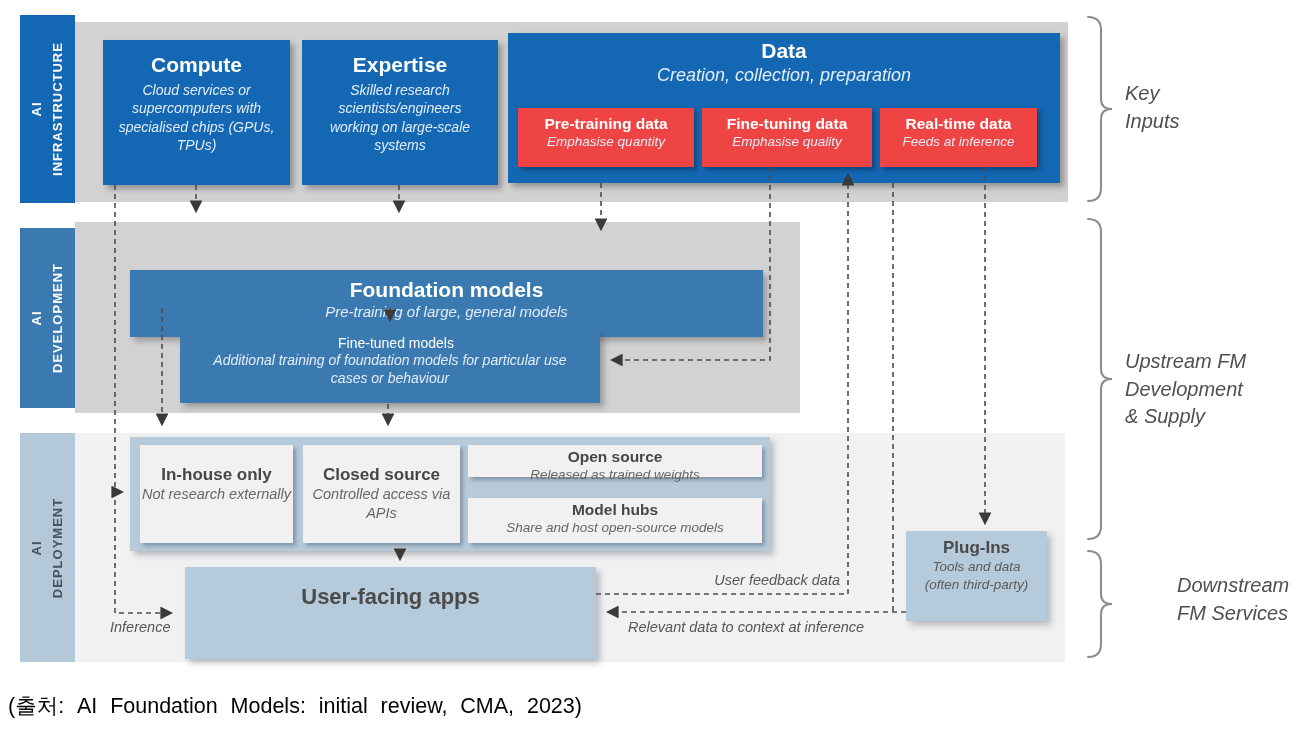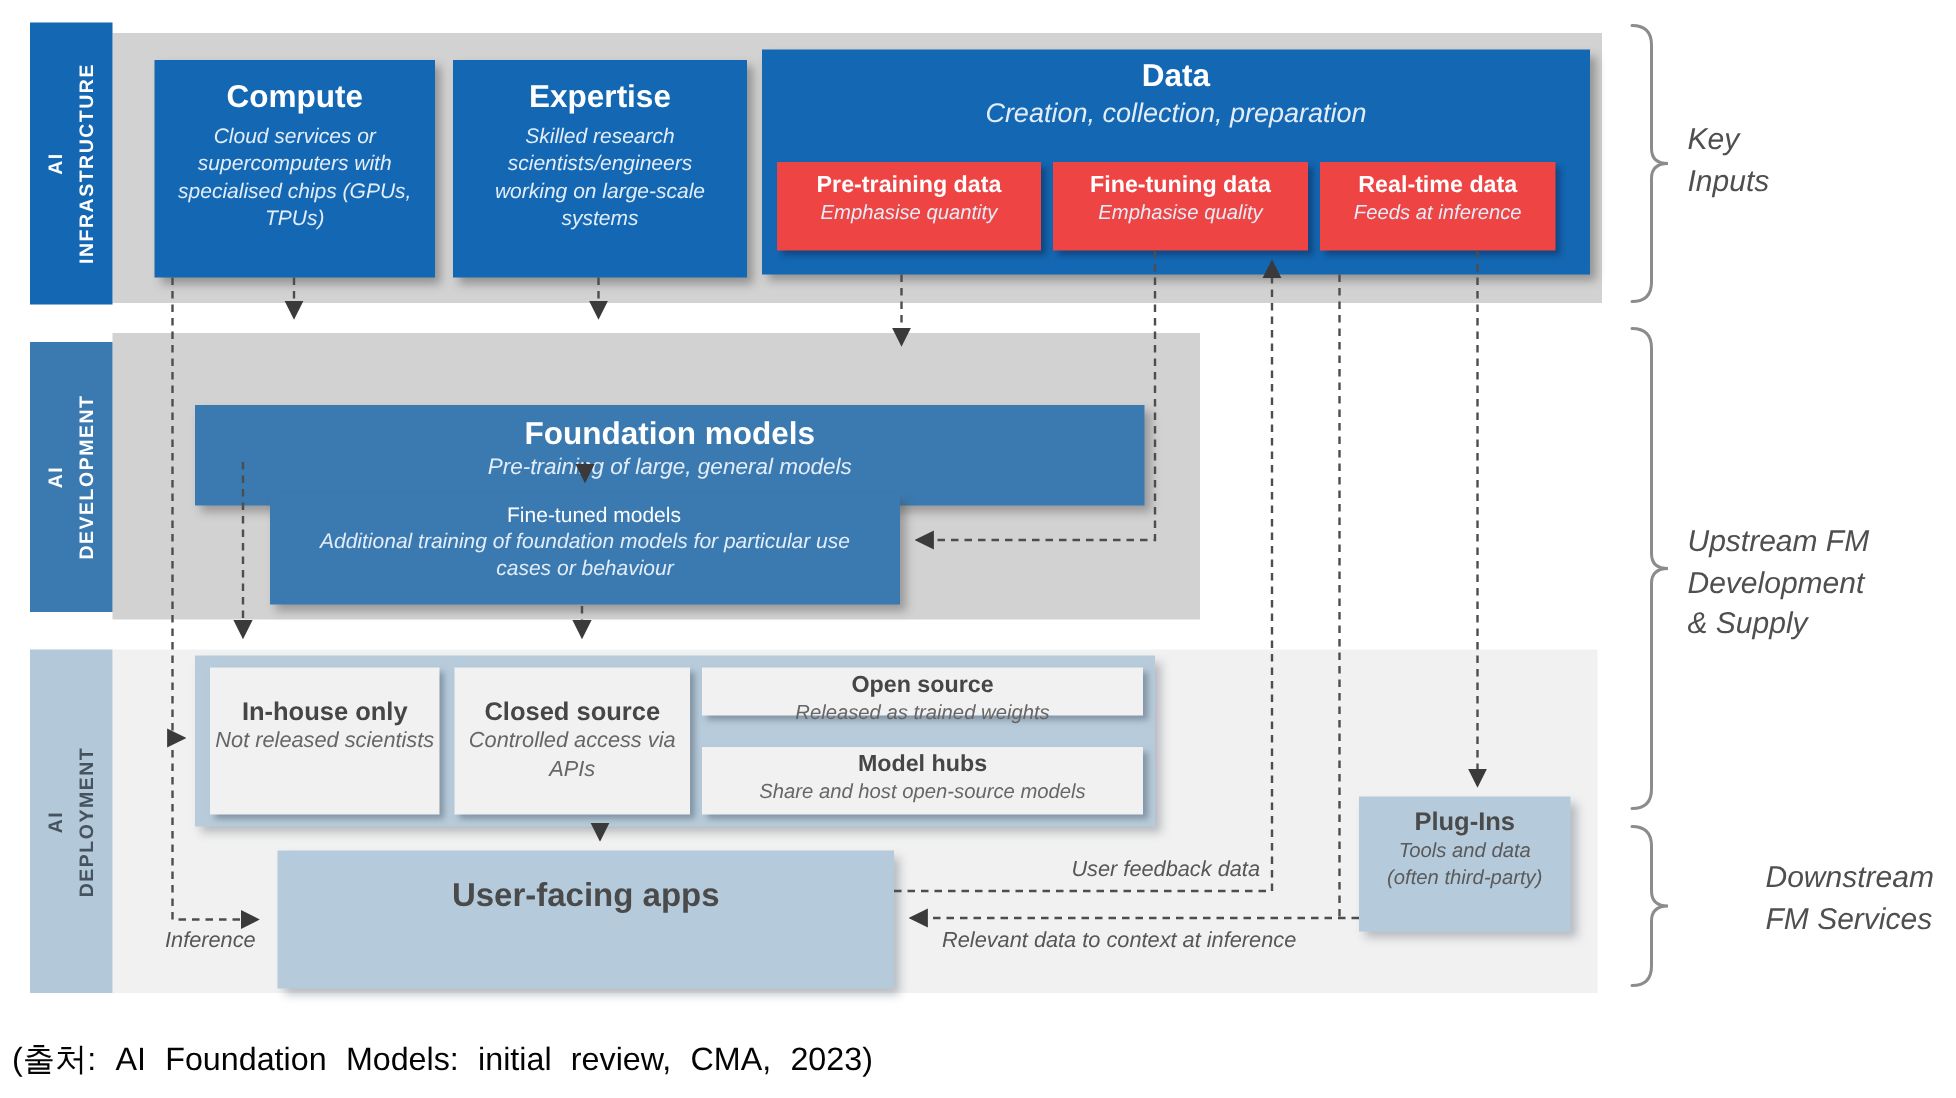--- a/index.html
+++ b/index.html
@@ -92,21 +92,21 @@
   </div>
 
   <div class="box med" style="left:180px;top:330px;width:420px;height:73px;">
     <div class="t-md" style="margin-top:5px;">Fine-tuned models</div>
     <div class="sub sub-light" style="padding:0 28px;">Additional training of foundation models for particular use cases or behaviour</div>
   </div>
 
   <div class="box container-blue" style="left:130px;top:437px;width:640px;height:114px;">
     <div class="box whitebox" style="left:10px;top:8px;width:153px;height:98px;">
       <div class="t-sm" style="margin-top:20px;">In-house only</div>
-      <div class="sub sub-gray" style="font-size:14.5px;">Not released scientists</div>
+      <div class="sub sub-gray" style="font-size:14.5px;">Not research externally</div>
     </div>
     <div class="box whitebox" style="left:173px;top:8px;width:157px;height:98px;">
       <div class="t-sm" style="margin-top:20px;">Closed source</div>
       <div class="sub sub-gray" style="font-size:14.5px;">Controlled access via APIs</div>
     </div>
     <div class="box whitebox" style="left:338px;top:8px;width:294px;height:32px;">
       <div class="t-xs" style="margin-top:3px;">Open source</div>
       <div class="sub sub-gray" style="font-size:13.5px;">Released as trained weights</div>
     </div>
     <div class="box whitebox" style="left:338px;top:61px;width:294px;height:45px;">

